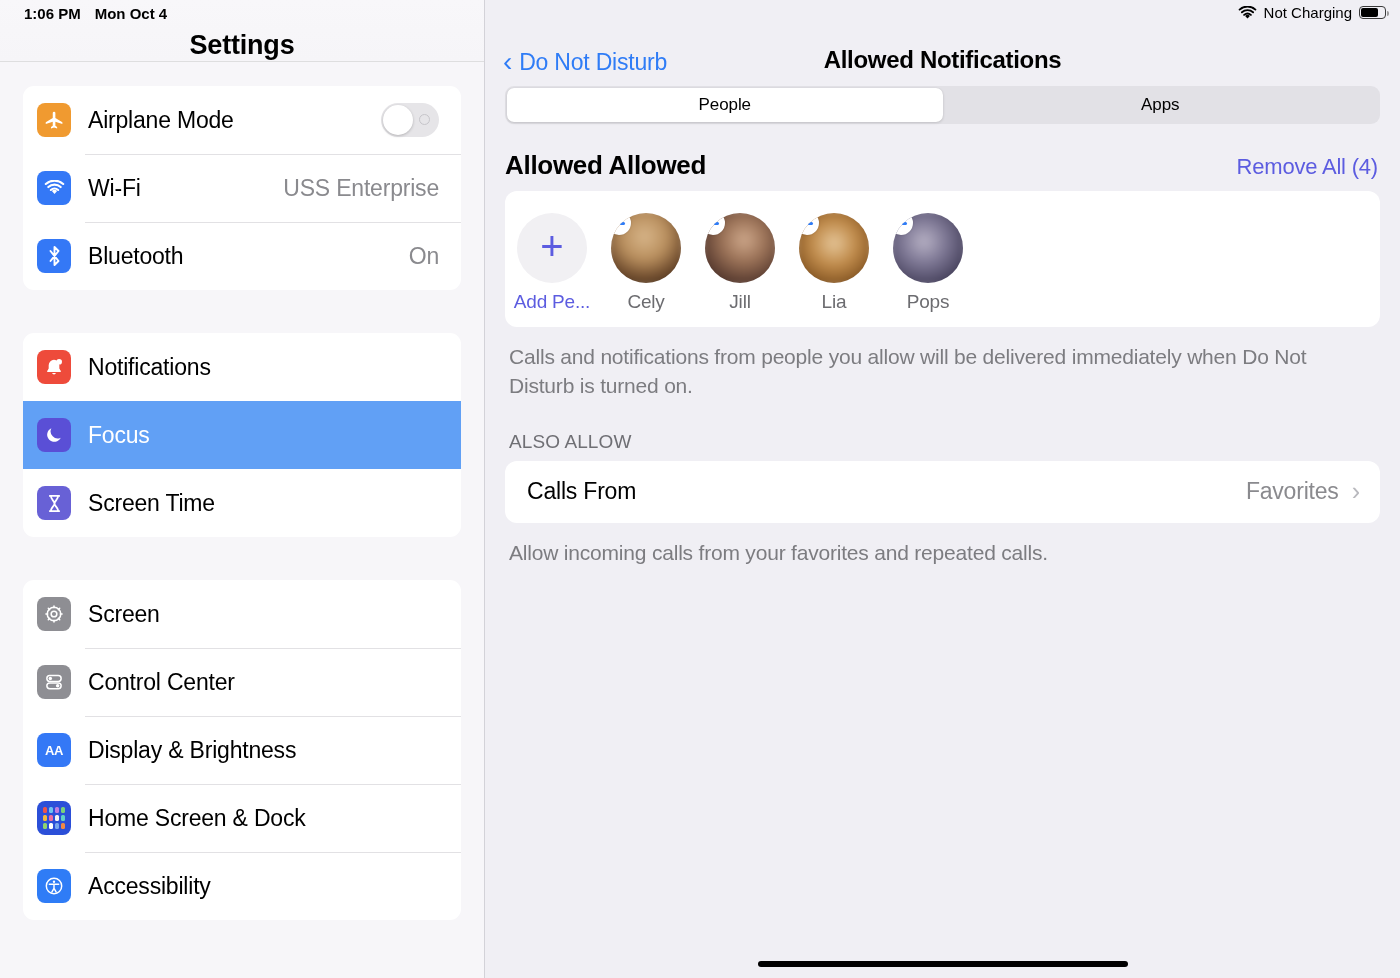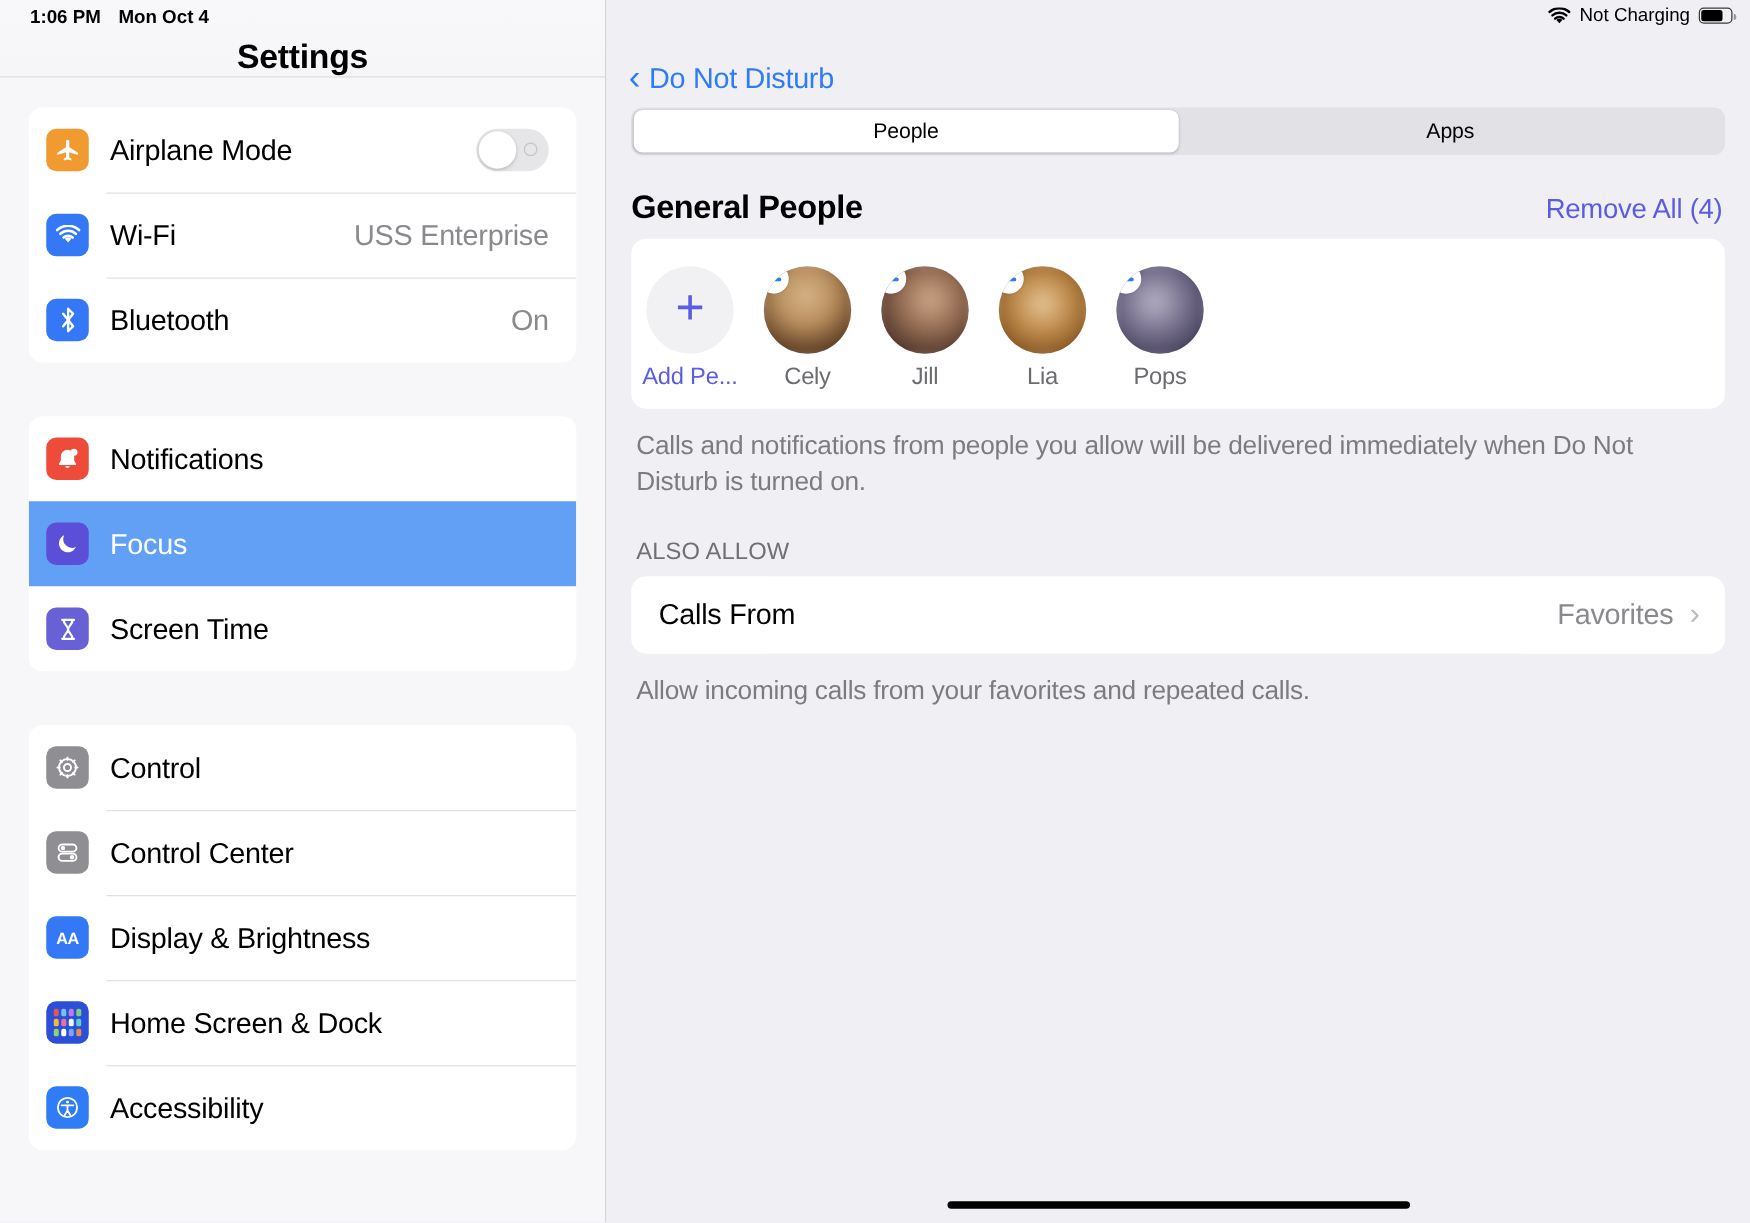--- a/index.html
+++ b/index.html
@@ -318,21 +318,21 @@
       <div class="group last">
 
         <div class="row">
           <div class="ico" style="background:#8e8e93">
             <svg width="22" height="22" viewBox="0 0 24 24" fill="none" stroke="#fff" stroke-width="1.7">
               <circle cx="12" cy="12" r="3.1"></circle>
               <path d="M12 3.2v2M12 18.8v2M3.2 12h2M18.8 12h2M5.8 5.8l1.4 1.4M16.8 16.8l1.4 1.4M18.2 5.8l-1.4 1.4M7.2 16.8l-1.4 1.4" stroke-linecap="round"></path>
               <circle cx="12" cy="12" r="7.4"></circle>
             </svg>
           </div>
-          <div class="rlabel">Control</div>
+          <div class="rlabel">Screen</div>
         </div>
 
         <div class="row">
           <div class="ico" style="background:#8e8e93">
             <svg width="22" height="22" viewBox="0 0 24 24" fill="none">
               <rect x="4.2" y="5" width="15.6" height="6.3" rx="3.15" stroke="#fff" stroke-width="1.6"></rect>
               <circle cx="8" cy="8.15" r="1.9" fill="#fff"></circle>
               <rect x="4.2" y="13" width="15.6" height="6.3" rx="3.15" stroke="#fff" stroke-width="1.6"></rect>
               <circle cx="16" cy="16.15" r="1.9" fill="#fff"></circle>
             </svg>
@@ -382,29 +382,30 @@
     </div>
   </div>
 
   <div class="detail">
 
     <div class="dt-header">
       <div class="back-btn">
         <span class="chev">‹</span>
         <span>Do Not Disturb</span>
       </div>
+      <div class="dt-title">Allowed Notifications</div>
     </div>
 
     <div class="seg">
       <div class="seg-item active">People</div>
       <div class="seg-item">Apps</div>
     </div>
 
     <div class="sec-head">
-      <div class="sec-title">General People</div>
+      <div class="sec-title">Allowed Allowed</div>
       <div class="sec-action">Remove All (4)</div>
     </div>
 
     <div class="people-card">
 
       <div class="person">
         <div class="avatar ph">
           <span class="plus">+</span>
         </div>
         <div class="pname add">Add Pe...</div>

